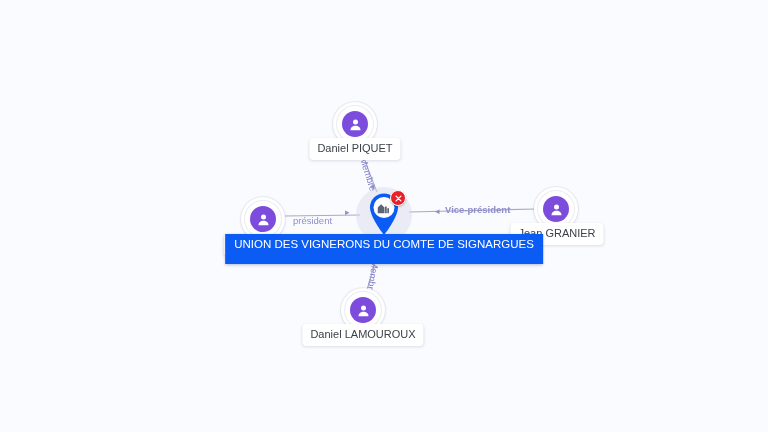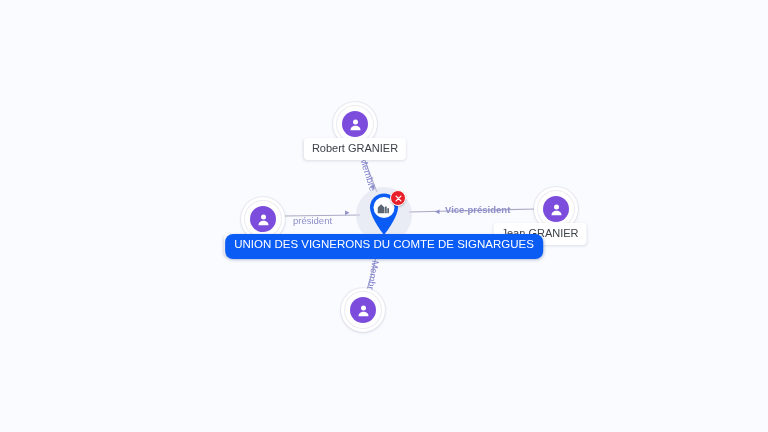--- a/index.html
+++ b/index.html
@@ -121,22 +121,22 @@
     box-shadow: 0 1px 3px rgba(60,60,100,0.16);
   }
   #company-label {
     position: absolute;
     transform: translate(-50%, 0);
     background: #0b5cf5;
     color: #ffffff;
     font-size: 11.5px;
     line-height: 13px;
     font-weight: normal;
-    padding: 4px 9px 8px 9px;
-    border-radius: 8px;
+    padding: 4px 9px 13px 9px;
+    border-radius: 0;
     white-space: nowrap;
     box-shadow: 0 1px 3px rgba(10,40,120,0.30);
     z-index: 40;
   }
   
   .edge-label {
     position: absolute;
     color: #8e8ec9;
     font-size: 9.5px;
     line-height: 11px;
@@ -183,21 +183,21 @@
   <div class="person-node" style="left:355px; top:124px;">
     <div class="person-halo"></div>
     <div class="person-ring"></div>
     <div class="person-avatar">
       <svg width="15" height="15" viewBox="0 0 24 24" fill="#ffffff">
         <circle cx="12" cy="8" r="4"></circle>
         <path d="M4 21c0-4.4 3.6-7 8-7s8 2.6 8 7z"></path>
       </svg>
     </div>
   </div>
-  <div class="node-label" style="left:355px; top:138px;">Robert GRANIER</div>
+  <div class="node-label" style="left:355px; top:138px;">Daniel PIQUET</div>
 
   <div class="person-node" style="left:263px; top:219px;">
     <div class="person-halo"></div>
     <div class="person-ring"></div>
     <div class="person-avatar">
       <svg width="15" height="15" viewBox="0 0 24 24" fill="#ffffff">
         <circle cx="12" cy="8" r="4"></circle>
         <path d="M4 21c0-4.4 3.6-7 8-7s8 2.6 8 7z"></path>
       </svg>
     </div>
@@ -207,32 +207,33 @@
   <div class="person-node" style="left:556px; top:209px;">
     <div class="person-halo"></div>
     <div class="person-ring"></div>
     <div class="person-avatar">
       <svg width="15" height="15" viewBox="0 0 24 24" fill="#ffffff">
         <circle cx="12" cy="8" r="4"></circle>
         <path d="M4 21c0-4.4 3.6-7 8-7s8 2.6 8 7z"></path>
       </svg>
     </div>
   </div>
-  <div class="node-label" style="left:540px; top:223px;">Jean GRANIER</div>
+  <div class="node-label" style="left:557px; top:223px;">Jean GRANIER</div>
 
   <div class="person-node" style="left:363px; top:310px;">
     <div class="person-halo"></div>
     <div class="person-ring"></div>
     <div class="person-avatar">
       <svg width="15" height="15" viewBox="0 0 24 24" fill="#ffffff">
         <circle cx="12" cy="8" r="4"></circle>
         <path d="M4 21c0-4.4 3.6-7 8-7s8 2.6 8 7z"></path>
       </svg>
     </div>
   </div>
+  <div class="node-label" style="left:363px; top:324px;">Daniel LAMOUROUX</div>
 
   <div id="company-node" style="left:384px; top:215px;">
     <div class="pin-glow"></div>
     <svg class="pin-shape" viewBox="0 0 32 44" xmlns="http://www.w3.org/2000/svg">
       <path d="M16 43 C16 43 30 25.5 30 15.5 A14 14 0 1 0 2 15.5 C2 25.5 16 43 16 43 Z" fill="#0b5cf5"></path>
       <circle cx="16" cy="15.5" r="10.5" fill="#ffffff"></circle>
       <g fill="#5a6472" transform="translate(9.2,9.5) scale(0.56)">
         <path d="M1 10.5 L7 5 L13 10.5 L13 21 L1 21 Z"></path>
         <rect x="14" y="9" width="3" height="12"></rect>
         <rect x="18" y="12" width="3" height="9"></rect>

